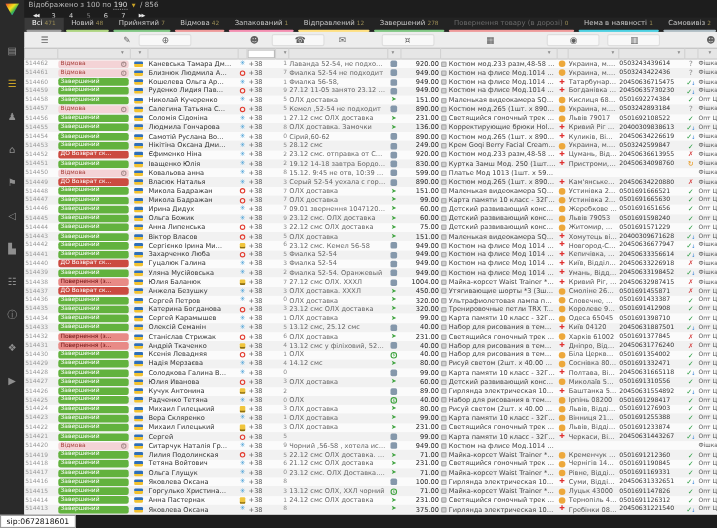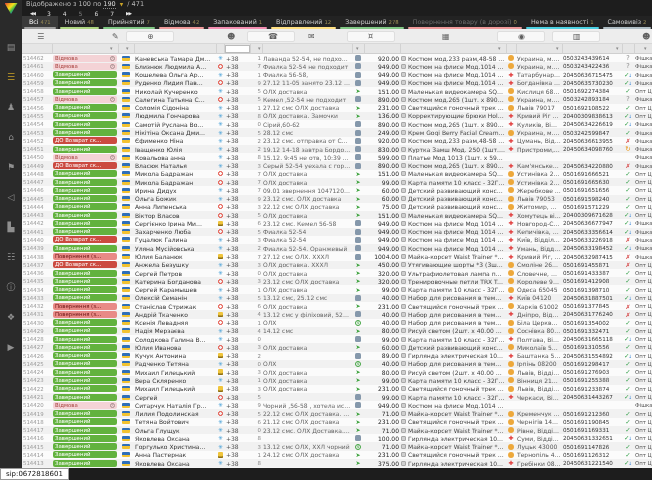--- a/index.html
+++ b/index.html
@@ -107,21 +107,21 @@
       <div class="sb-ic">ⓘ</div>
       <div class="sb-ic">❖</div>
       <div class="sb-ic">▶</div>
     </div>
 
   <div class="topbar">
     <div class="shownline">
       <span>Відображено з 100 по</span>
       <span class="endnum">190</span>
       <span class="caret">▼</span>
-      <span>/ 471</span>
+      <span>/ 856</span>
     </div>
     <div class="pager">
         <span class="nav">◀◀</span>
         <span class="pg">3</span>
         <span class="pg">4</span>
         <span class="pg cur">5</span>
         <span class="pg">6</span>
         <span class="pg">7</span>
         <span class="nav">▶▶</span>
       </div>

